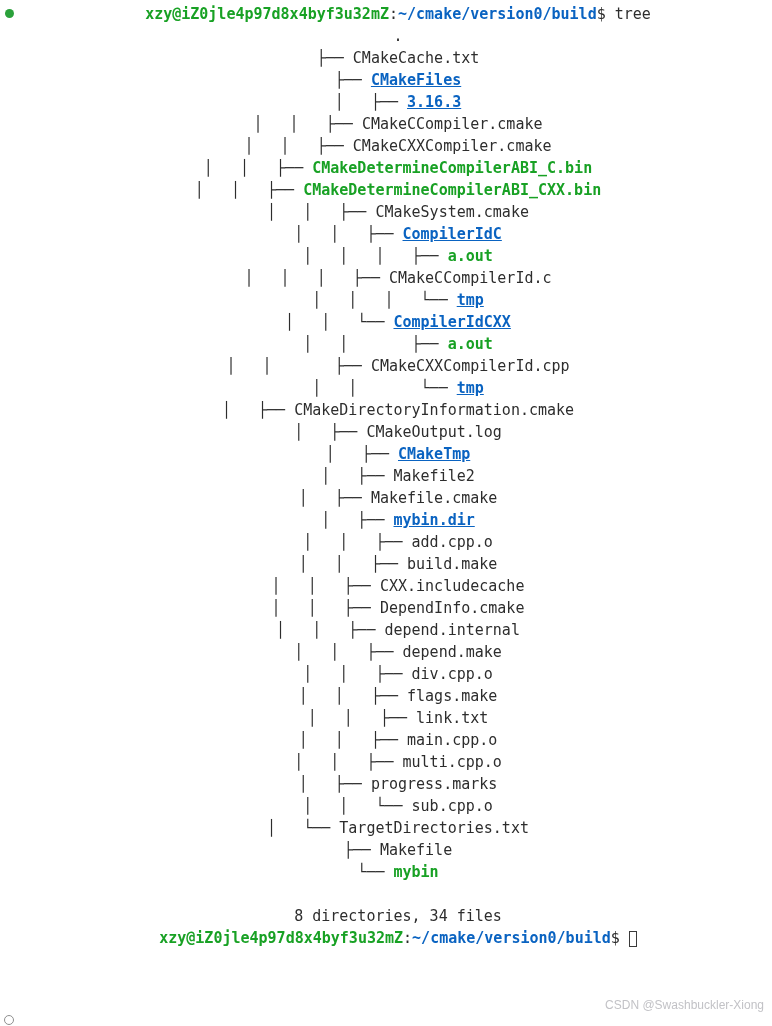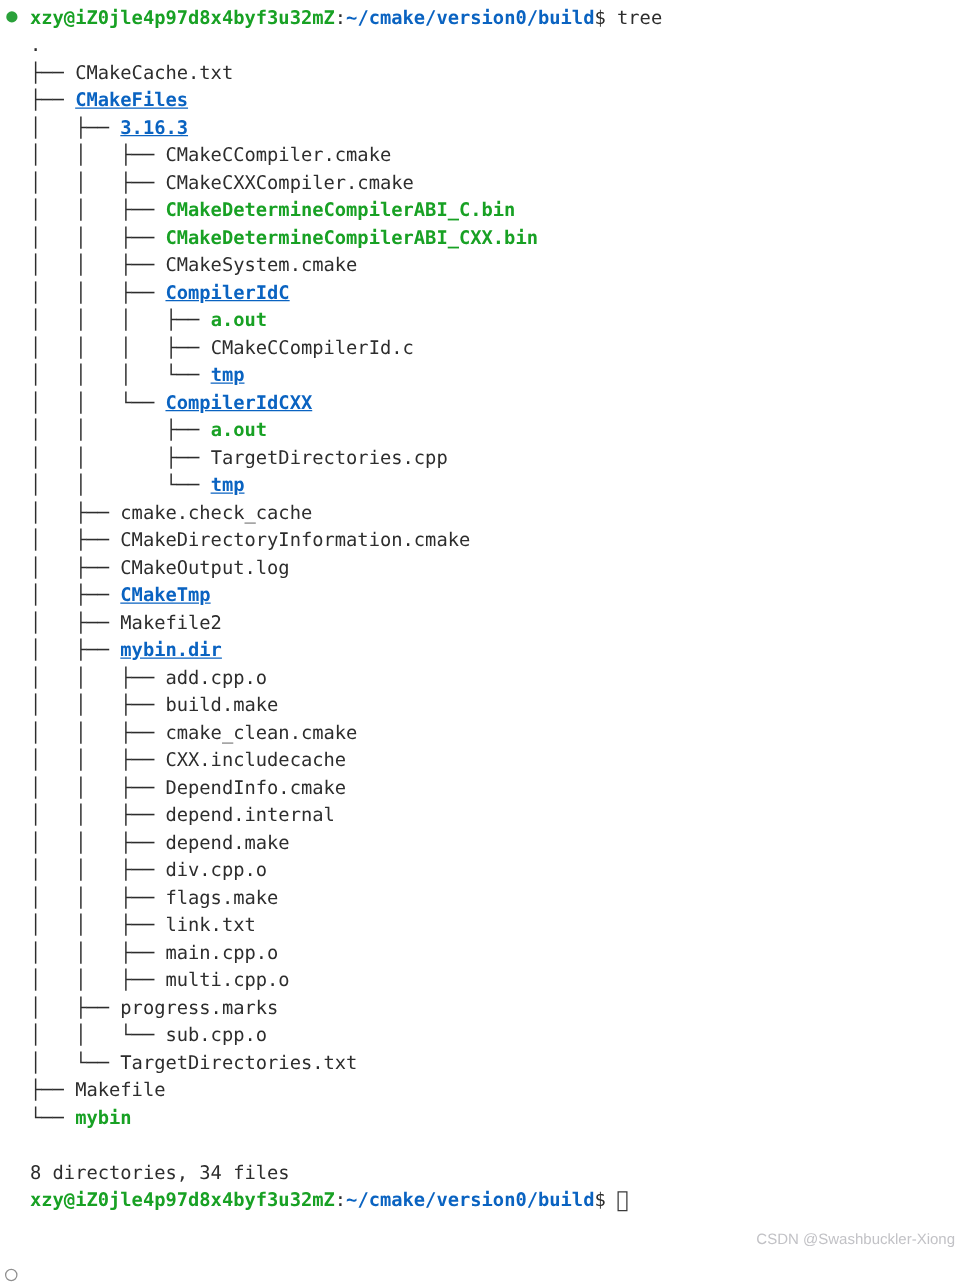--- a/index.html
+++ b/index.html
@@ -23,20 +23,21 @@
   .content {
     position: absolute;
     top: 3px;
     left: 24px;
     right: 0;
   }
   .line {
     white-space: pre;
     height: 22px;
     line-height: 22px;
+    text-align: center;
   }
   .user {
     color: var(--prompt-user, #18a124);
     font-weight: bold;
   }
   .path {
     color: var(--prompt-path, #0a63c1);
     font-weight: bold;
   }
   .dir {
@@ -80,21 +81,21 @@
     width: 8px;
     height: 16px;
     margin-left: 9px;
     border: 1.5px solid #3a3a3a;
     box-sizing: border-box;
     vertical-align: text-bottom;
   }
   .watermark {
     position: absolute;
     right: 8px;
-    bottom: 28px;
+    bottom: 14px;
     font-family: "Liberation Sans", sans-serif;
     font-size: 12px;
     color: var(--watermark, #c2c2c6);
     white-space: pre;
   }
 </style>
 </head>
 <body>
 
 <div class="terminal">
@@ -114,31 +115,30 @@
         <div class="line"><span class="prefix">│   │   ├── </span><span class="file">CMakeCXXCompiler.cmake</span></div>
         <div class="line"><span class="prefix">│   │   ├── </span><span class="exec">CMakeDetermineCompilerABI_C.bin</span></div>
         <div class="line"><span class="prefix">│   │   ├── </span><span class="exec">CMakeDetermineCompilerABI_CXX.bin</span></div>
         <div class="line"><span class="prefix">│   │   ├── </span><span class="file">CMakeSystem.cmake</span></div>
         <div class="line"><span class="prefix">│   │   ├── </span><span class="dir">CompilerIdC</span></div>
         <div class="line"><span class="prefix">│   │   │   ├── </span><span class="exec">a.out</span></div>
         <div class="line"><span class="prefix">│   │   │   ├── </span><span class="file">CMakeCCompilerId.c</span></div>
         <div class="line"><span class="prefix">│   │   │   └── </span><span class="dir">tmp</span></div>
         <div class="line"><span class="prefix">│   │   └── </span><span class="dir">CompilerIdCXX</span></div>
         <div class="line"><span class="prefix">│   │       ├── </span><span class="exec">a.out</span></div>
-        <div class="line"><span class="prefix">│   │       ├── </span><span class="file">TargetDirectories.cpp</span></div>
+        <div class="line"><span class="prefix">│   │       ├── </span><span class="file">CMakeCXXCompilerId.cpp</span></div>
         <div class="line"><span class="prefix">│   │       └── </span><span class="dir">tmp</span></div>
-        <div class="line"><span class="prefix">│   ├── </span><span class="file">cmake.check_cache</span></div>
         <div class="line"><span class="prefix">│   ├── </span><span class="file">CMakeDirectoryInformation.cmake</span></div>
         <div class="line"><span class="prefix">│   ├── </span><span class="file">CMakeOutput.log</span></div>
         <div class="line"><span class="prefix">│   ├── </span><span class="dir">CMakeTmp</span></div>
         <div class="line"><span class="prefix">│   ├── </span><span class="file">Makefile2</span></div>
+        <div class="line"><span class="prefix">│   ├── </span><span class="file">Makefile.cmake</span></div>
         <div class="line"><span class="prefix">│   ├── </span><span class="dir">mybin.dir</span></div>
         <div class="line"><span class="prefix">│   │   ├── </span><span class="file">add.cpp.o</span></div>
         <div class="line"><span class="prefix">│   │   ├── </span><span class="file">build.make</span></div>
-        <div class="line"><span class="prefix">│   │   ├── </span><span class="file">cmake_clean.cmake</span></div>
         <div class="line"><span class="prefix">│   │   ├── </span><span class="file">CXX.includecache</span></div>
         <div class="line"><span class="prefix">│   │   ├── </span><span class="file">DependInfo.cmake</span></div>
         <div class="line"><span class="prefix">│   │   ├── </span><span class="file">depend.internal</span></div>
         <div class="line"><span class="prefix">│   │   ├── </span><span class="file">depend.make</span></div>
         <div class="line"><span class="prefix">│   │   ├── </span><span class="file">div.cpp.o</span></div>
         <div class="line"><span class="prefix">│   │   ├── </span><span class="file">flags.make</span></div>
         <div class="line"><span class="prefix">│   │   ├── </span><span class="file">link.txt</span></div>
         <div class="line"><span class="prefix">│   │   ├── </span><span class="file">main.cpp.o</span></div>
         <div class="line"><span class="prefix">│   │   ├── </span><span class="file">multi.cpp.o</span></div>
         <div class="line"><span class="prefix">│   ├── </span><span class="file">progress.marks</span></div>

